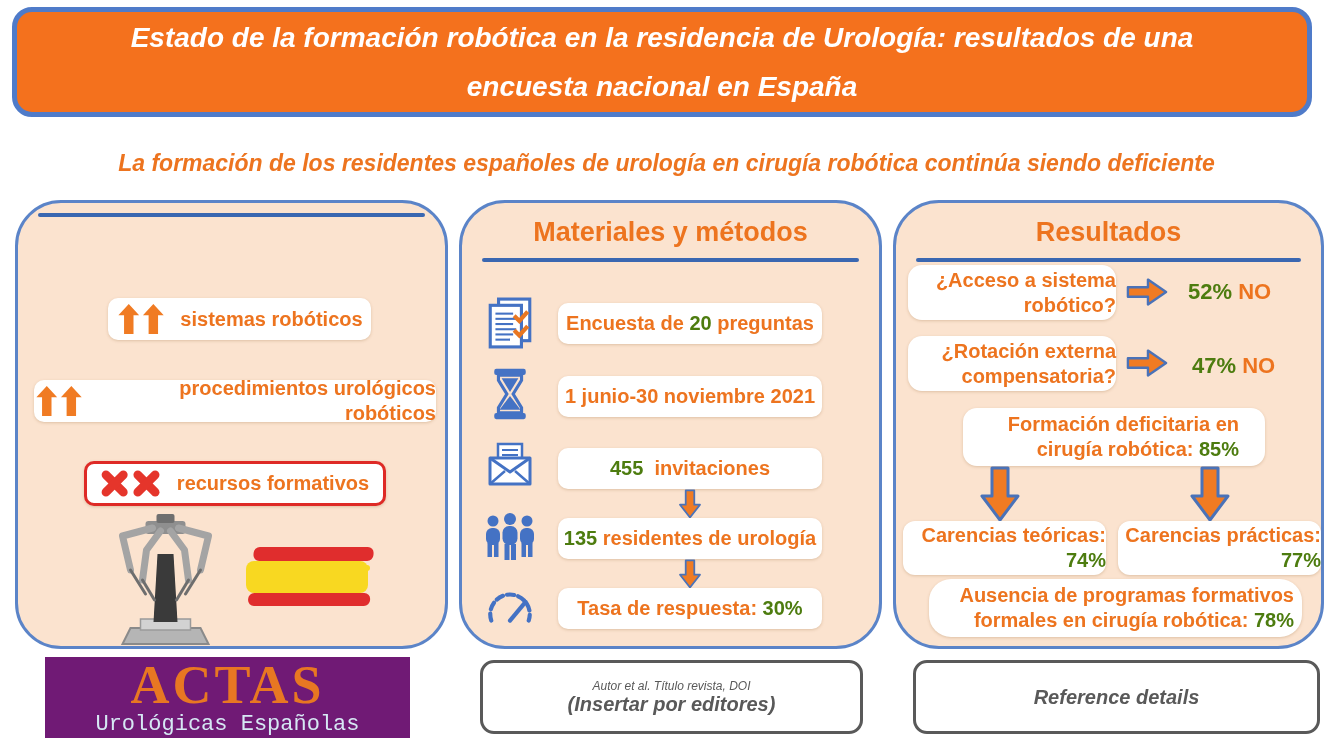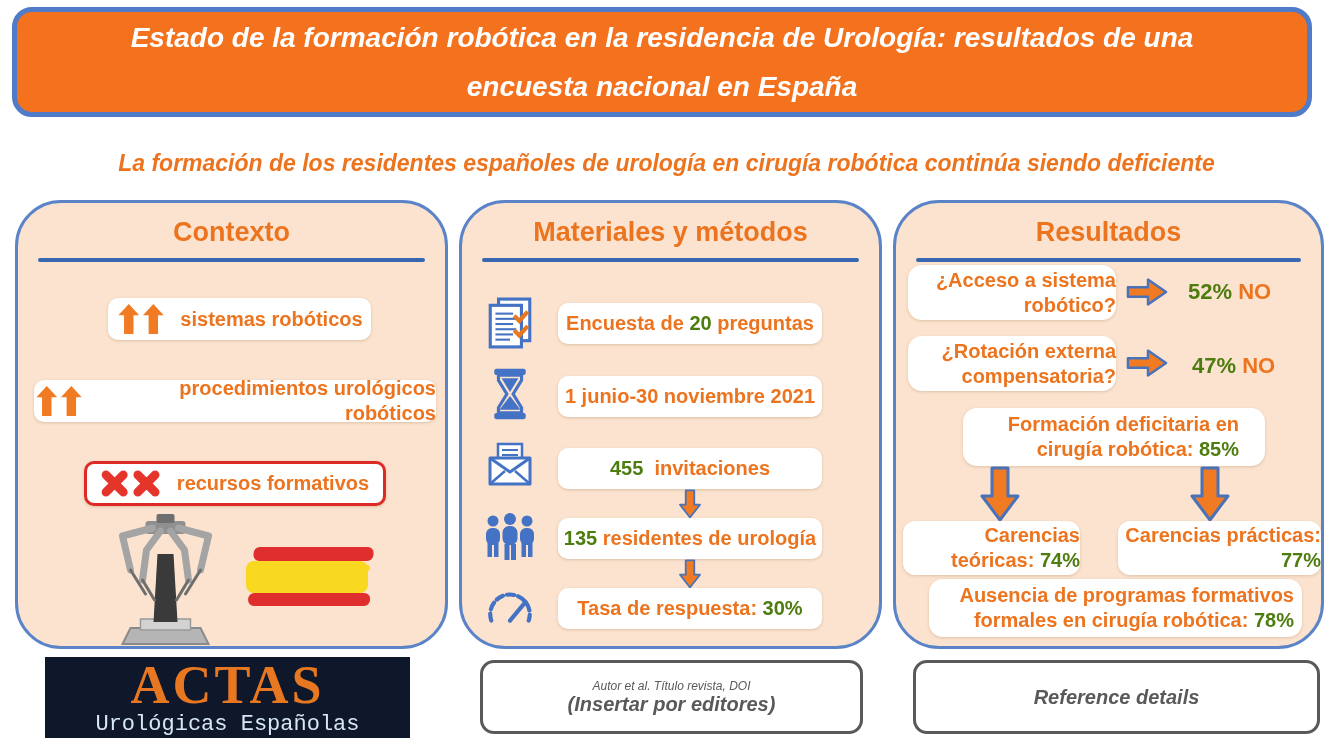--- a/index.html
+++ b/index.html
@@ -21,38 +21,37 @@
 
   .pill{position:absolute;background:#ffffff;border-radius:10px;box-shadow:0 1px 3px rgba(140,90,40,.25);display:flex;align-items:center;justify-content:center;box-sizing:border-box;text-align:right;}
   .pill .txt{color:#ED741F;font-weight:bold;font-size:20px;line-height:1.25;}
   .red{color:#4d7c0f;}
   .orange{color:#ED741F;}
   .result-val{position:absolute;font-size:22px;font-weight:bold;white-space:nowrap;}
 
   .icon-wrap{position:absolute;display:flex;align-items:center;justify-content:center;}
 
   
-  .logo-box{left:45px;top:657px;width:365px;height:81px;background:#0f172a;display:flex;flex-direction:column;align-items:center;justify-content:center;line-height:1;}
+  .logo-box{left:45px;top:657px;width:365px;height:81px;background:#701a75;display:flex;flex-direction:column;align-items:center;justify-content:center;line-height:1;}
   .logo-actas{font-family:"Liberation Serif",serif;color:#E87722;font-weight:bold;font-size:54px;letter-spacing:3px;margin-top:-2px;}
   .logo-sub{font-family:Liberation Mono, monospace;color:#D6E8F4;font-size:22px;margin-top:2px;}
   .foot-box{top:660px;height:74px;background:#ffffff;border:3px solid #595959;border-radius:14px;box-sizing:border-box;display:flex;flex-direction:column;align-items:center;justify-content:center;color:#595959;font-style:italic;text-align:center;}
   .foot-box .l1{font-size:12px;}
   .foot-box .l2{font-size:20px;font-weight:bold;}
 </style>
 </head>
 <body>
 
 <div class="abs banner">
   <div class="banner-text">Estado de la formación robótica en la residencia de Urología: resultados de una encuesta nacional en España</div>
 </div>
 
 <div class="abs subtitle"><span>La formación de los residentes españoles de urología en </span><b>cirugía robótica</b><span> continúa siendo </span><b>deficiente</b></div>
 
 <div class="abs panel" style="left:15px;width:433px;">
-  <div class="panel-header">Contexto</div>
   <div class="divider"></div>
 
   <div class="pill" style="left:90px;top:95px;width:263px;height:42px;gap:12px;">
     <span style="display:flex;">
       <svg width="52" height="34" viewBox="0 0 52 36">
           <polygon points="7,34 7,14 1,14 12,2 23,14 17,14 17,34" fill="#F07B23"></polygon>
           <polygon points="33,34 33,14 27,14 38,2 49,14 43,14 43,34" fill="#F07B23"></polygon>
         </svg>
     </span>
     <span class="txt">sistemas robóticos</span>
@@ -247,28 +246,28 @@
     <svg width="42" height="56" viewBox="0 0 40 56">
         <polygon points="12,2 28,2 28,30 38,30 20,54 2,30 12,30" fill="#F07B23" stroke="#4A72B8" stroke-width="3" stroke-linejoin="round"></polygon>
       </svg>
   </span>
   <span class="icon-wrap" style="left:293px;top:263px;width:42px;height:56px;">
     <svg width="42" height="56" viewBox="0 0 40 56">
         <polygon points="12,2 28,2 28,30 38,30 20,54 2,30 12,30" fill="#F07B23" stroke="#4A72B8" stroke-width="3" stroke-linejoin="round"></polygon>
       </svg>
   </span>
 
-  <div class="pill" style="left:7px;top:318px;width:177px;height:54px;border-radius:12px;">
+  <div class="pill" style="left:7px;top:318px;width:203px;height:54px;border-radius:12px;">
     <span class="txt"><span class="orange">Carencias teóricas: </span><span class="red">74%</span></span>
   </div>
   <div class="pill" style="left:222px;top:318px;width:203px;height:54px;border-radius:12px;">
     <span class="txt"><span class="orange">Carencias prácticas: </span><span class="red">77%</span></span>
   </div>
 
-  <div class="pill" style="left:33px;top:376px;width:373px;height:58px;border-radius:14px;padding:0 8px;">
+  <div class="pill" style="left:33px;top:376px;width:373px;height:58px;border-radius:22px;padding:0 8px;">
     <span class="txt"><span class="orange">Ausencia de programas formativos formales en cirugía robótica: </span><span class="red">78%</span></span>
   </div>
 </div>
 
 <div class="abs logo-box">
   <div class="logo-actas">ACTAS</div>
   <div class="logo-sub">Urológicas Españolas</div>
 </div>
 
 <div class="abs foot-box" style="left:480px;width:383px;">

